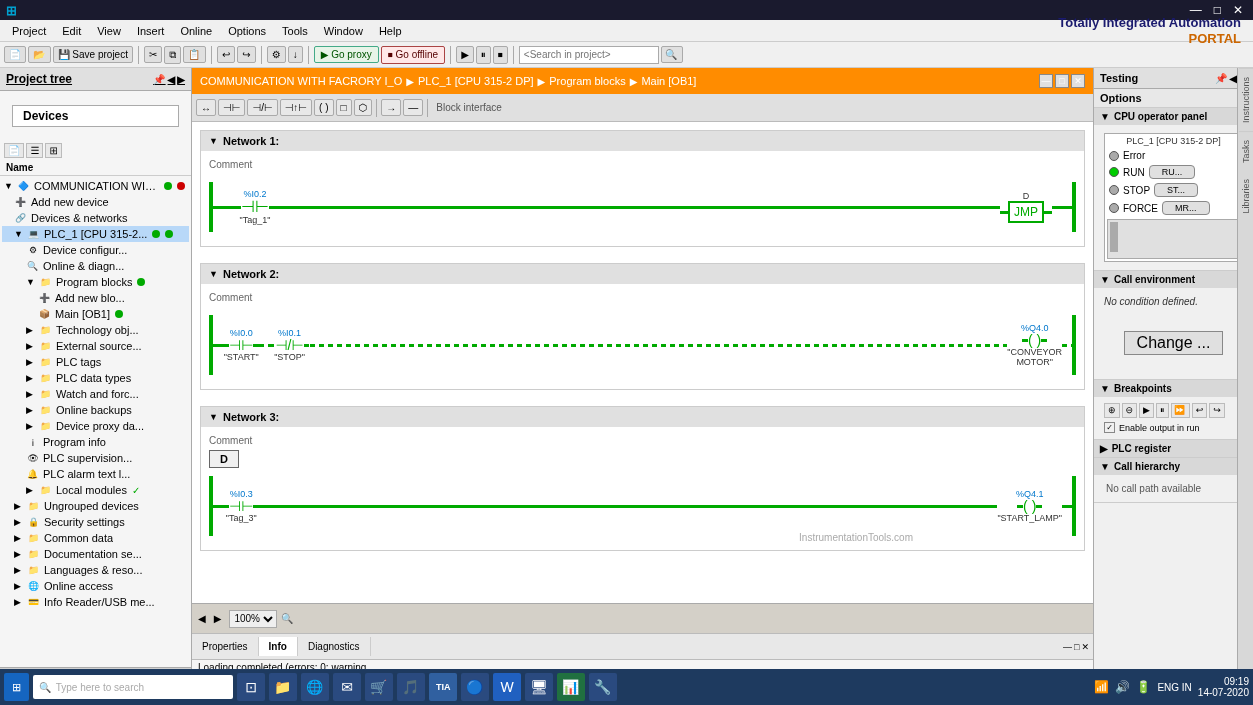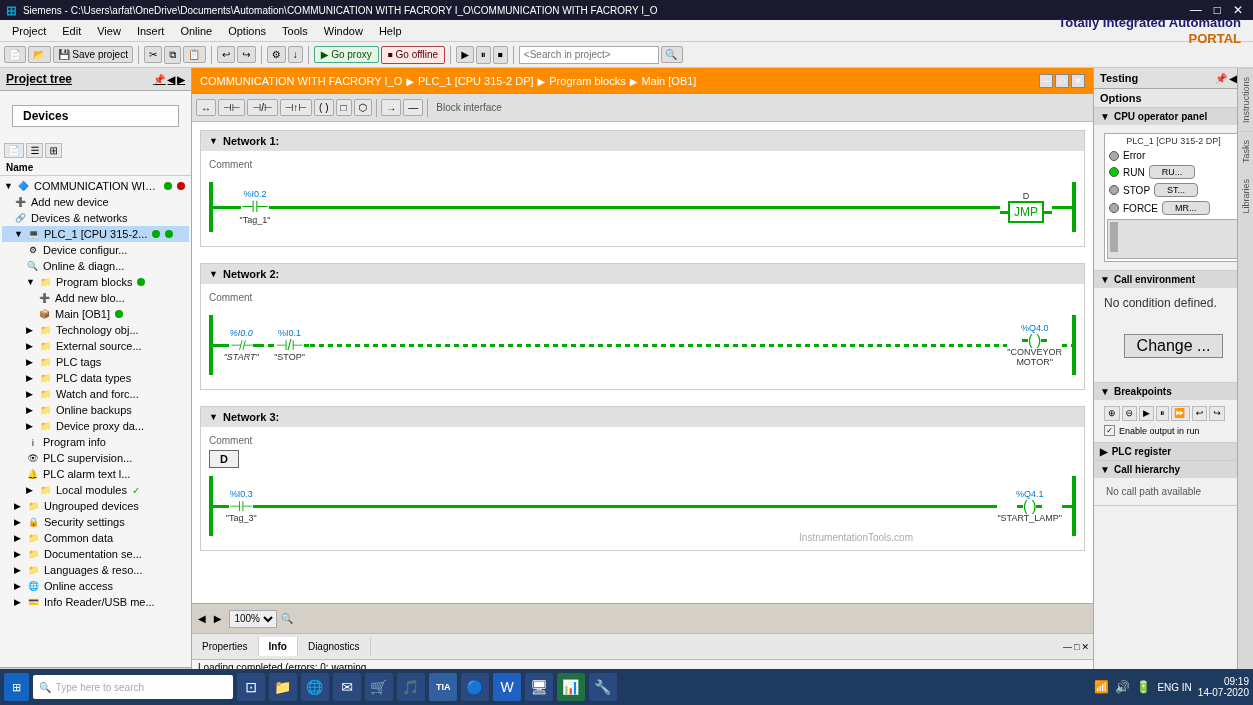--- a/index.html
+++ b/index.html
@@ -76,21 +76,21 @@
     .rp-section-content { padding: 4px 6px; font-size: 10px; }
     .cpu-panel { border: 1px solid #aaa; margin: 4px; background: white; }
     .cpu-row { display: flex; align-items: center; padding: 2px 4px; font-size: 10px; gap: 4px; }
     .led { width: 10px; height: 10px; border-radius: 50%; border: 1px solid #555; flex-shrink: 0; }
     .led-green { background: #00cc00; }
     .led-grey { background: #aaa; }
     .btn-small { padding: 1px 12px; font-size: 9px; cursor: pointer; background: #e0e0e0; border: 1px solid #888; border-radius: 4px; }
     .scroll-track { background: #e0e0e0; border: 1px solid #aaa; height: 40px; margin: 2px; position: relative; }
     .scroll-thumb { width: 8px; height: 30px; background: #aaa; position: absolute; left: 2px; top: 2px; }
 
-    .call-env-text { font-size: 12px; color: #333; padding: 4px; }
+    .call-env-text { font-size: 10px; color: #333; padding: 4px; font-style: italic; }
     .change-btn { display: block; margin: 20px auto; padding: 2px 12px; font-size: 16px; cursor: pointer; background: #e0e0e0; border: 1px solid #888; }
 
     .breakpoints-toolbar { display: flex; gap: 2px; padding: 2px 4px; flex-wrap: wrap; }
     .bp-btn { font-size: 9px; cursor: pointer; padding: 1px 3px; border: 1px solid #bbb; background: #e8e8e8; }
     .enable-run-row { display: flex; align-items: center; gap: 4px; padding: 2px 4px; font-size: 9px; }
     .cb { width: 11px; height: 11px; border: 1px solid #888; display: inline-flex; align-items: center; justify-content: center; font-size: 8px; }
 
     .hierarchy-content { padding: 4px 6px; font-size: 10px; color: #555; }
 
     
@@ -116,21 +116,20 @@
     .win-btn { width: 14px; height: 14px; background: #e0e0e0; border: 1px solid #888; display: flex; align-items: center; justify-content: center; font-size: 9px; cursor: pointer; }
 
     .plc1-title { font-size: 9px; color: #333; text-align: center; padding: 2px; }
   </style>
 </head>
 <body>
 
 <div id="titlebar">
   <div id="titlebar-left">
     <span style="color:#00a0d0;font-weight:bold;font-size:13px;">⊞</span>
-    <span style="font-size:10px;">Siemens - C:\Users\arfat\OneDrive\Documents\Automation\COMMUNICATION WITH FACRORY I_O\COMMUNICATION WITH FACRORY I_O</span>
   </div>
   <div id="titlebar-right">
     <span>—</span>
     <span>□</span>
     <span>✕</span>
   </div>
 </div>
 
 <div id="menubar">
   <span class="menu-item">Project</span>
@@ -419,21 +418,21 @@
         <div class="network-header">
           <span class="expand-arrow">▼</span>
           <span>Network 2:</span>
         </div>
         <div class="network-body">
           <div class="comment-row">Comment</div>
           <div style="display:flex;align-items:center;position:relative;margin:8px 0;height:60px;">
             <div style="width:4px;background:#00aa00;height:100%;flex-shrink:0;"></div>
             <div style="width:10px;height:3px;background:#00aa00;"></div>
 
-            <div style="display:flex;flex-direction:column;align-items:center;font-style:italic;">
+            <div style="display:flex;flex-direction:column;align-items:center;">
               <span style="color:#0077cc;font-size:9px;">%I0.0</span>
               <div style="display:flex;align-items:center;">
                 <div style="width:6px;height:3px;background:#00aa00;"></div>
                 <span style="color:#00aa00;font-size:14px;line-height:1;">⊣⊢</span>
                 <div style="width:6px;height:3px;background:#00aa00;"></div>
               </div>
               <span style="color:#333;font-size:9px;">"START"</span>
             </div>
             <div style="width:10px;height:3px;background:repeating-linear-gradient(to right,#00aa00 0,#00aa00 5px,transparent 5px,transparent 9px);"></div>
 

